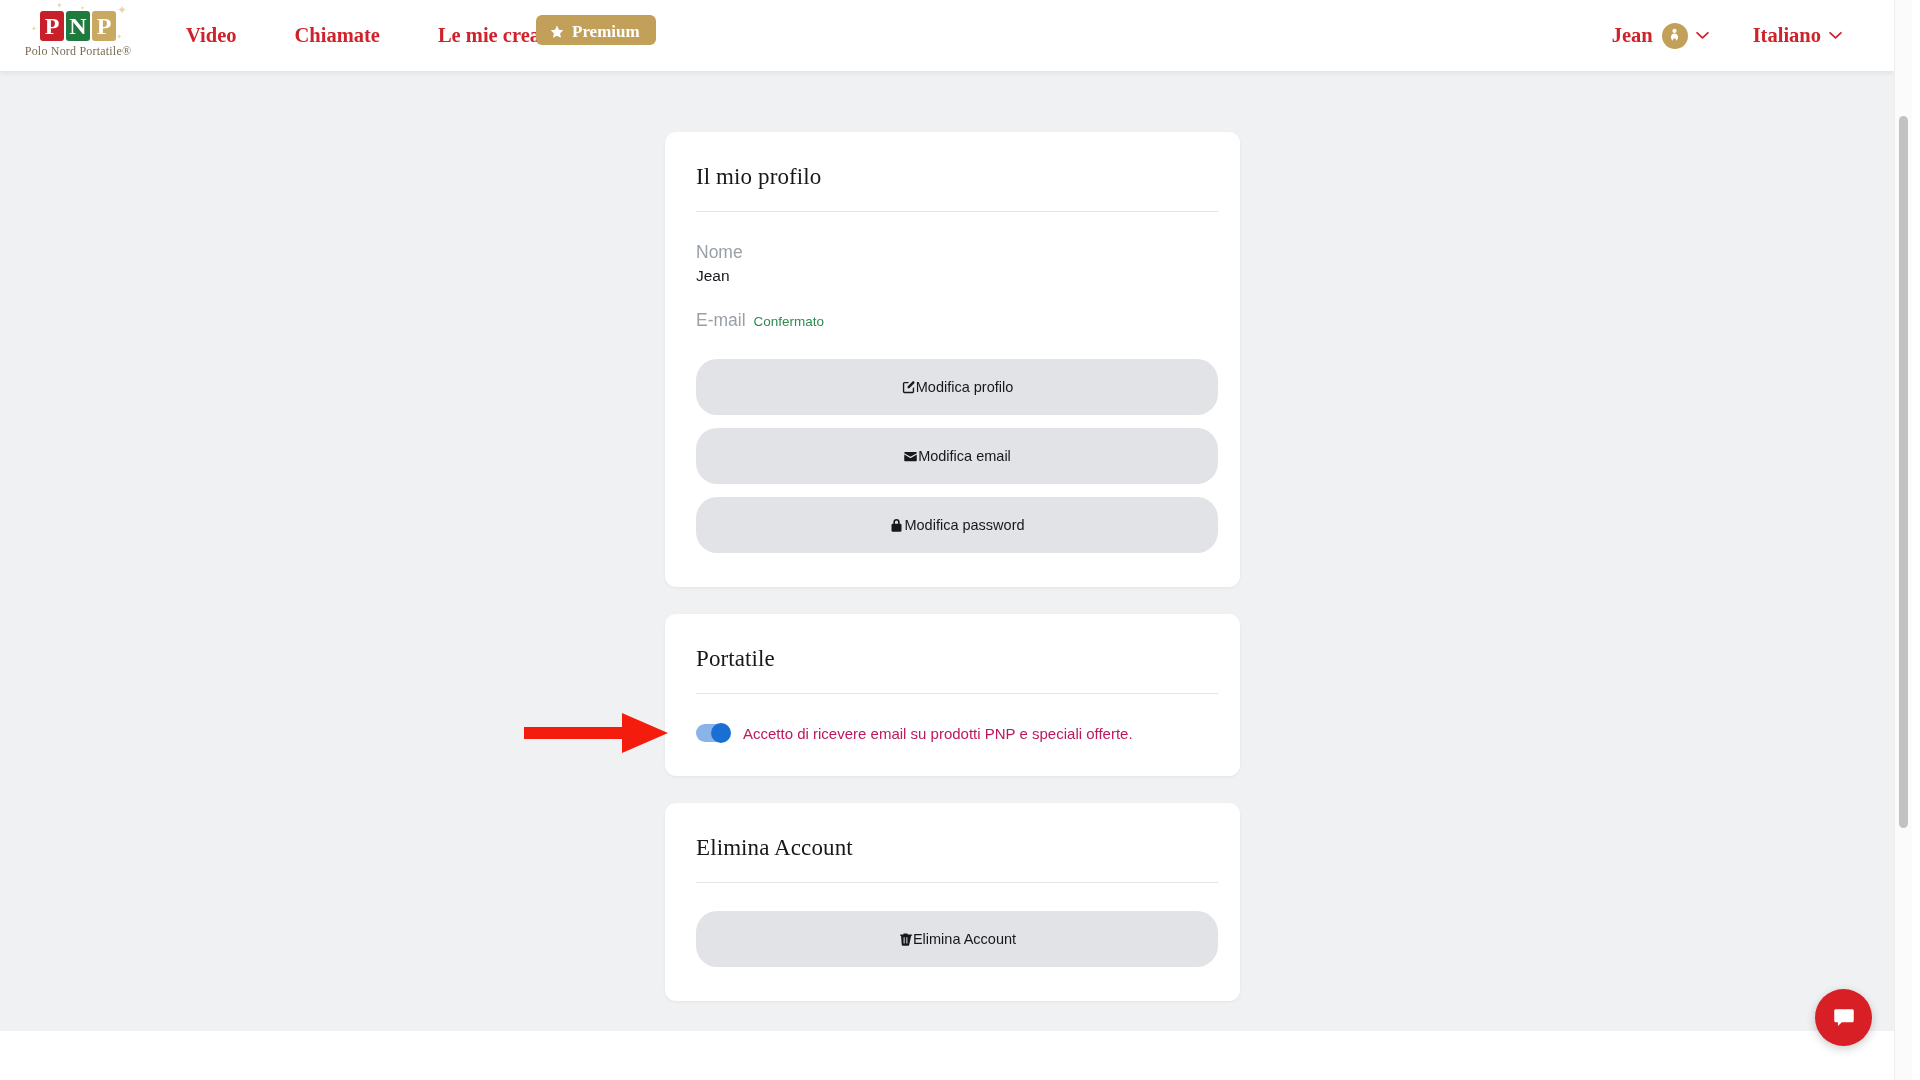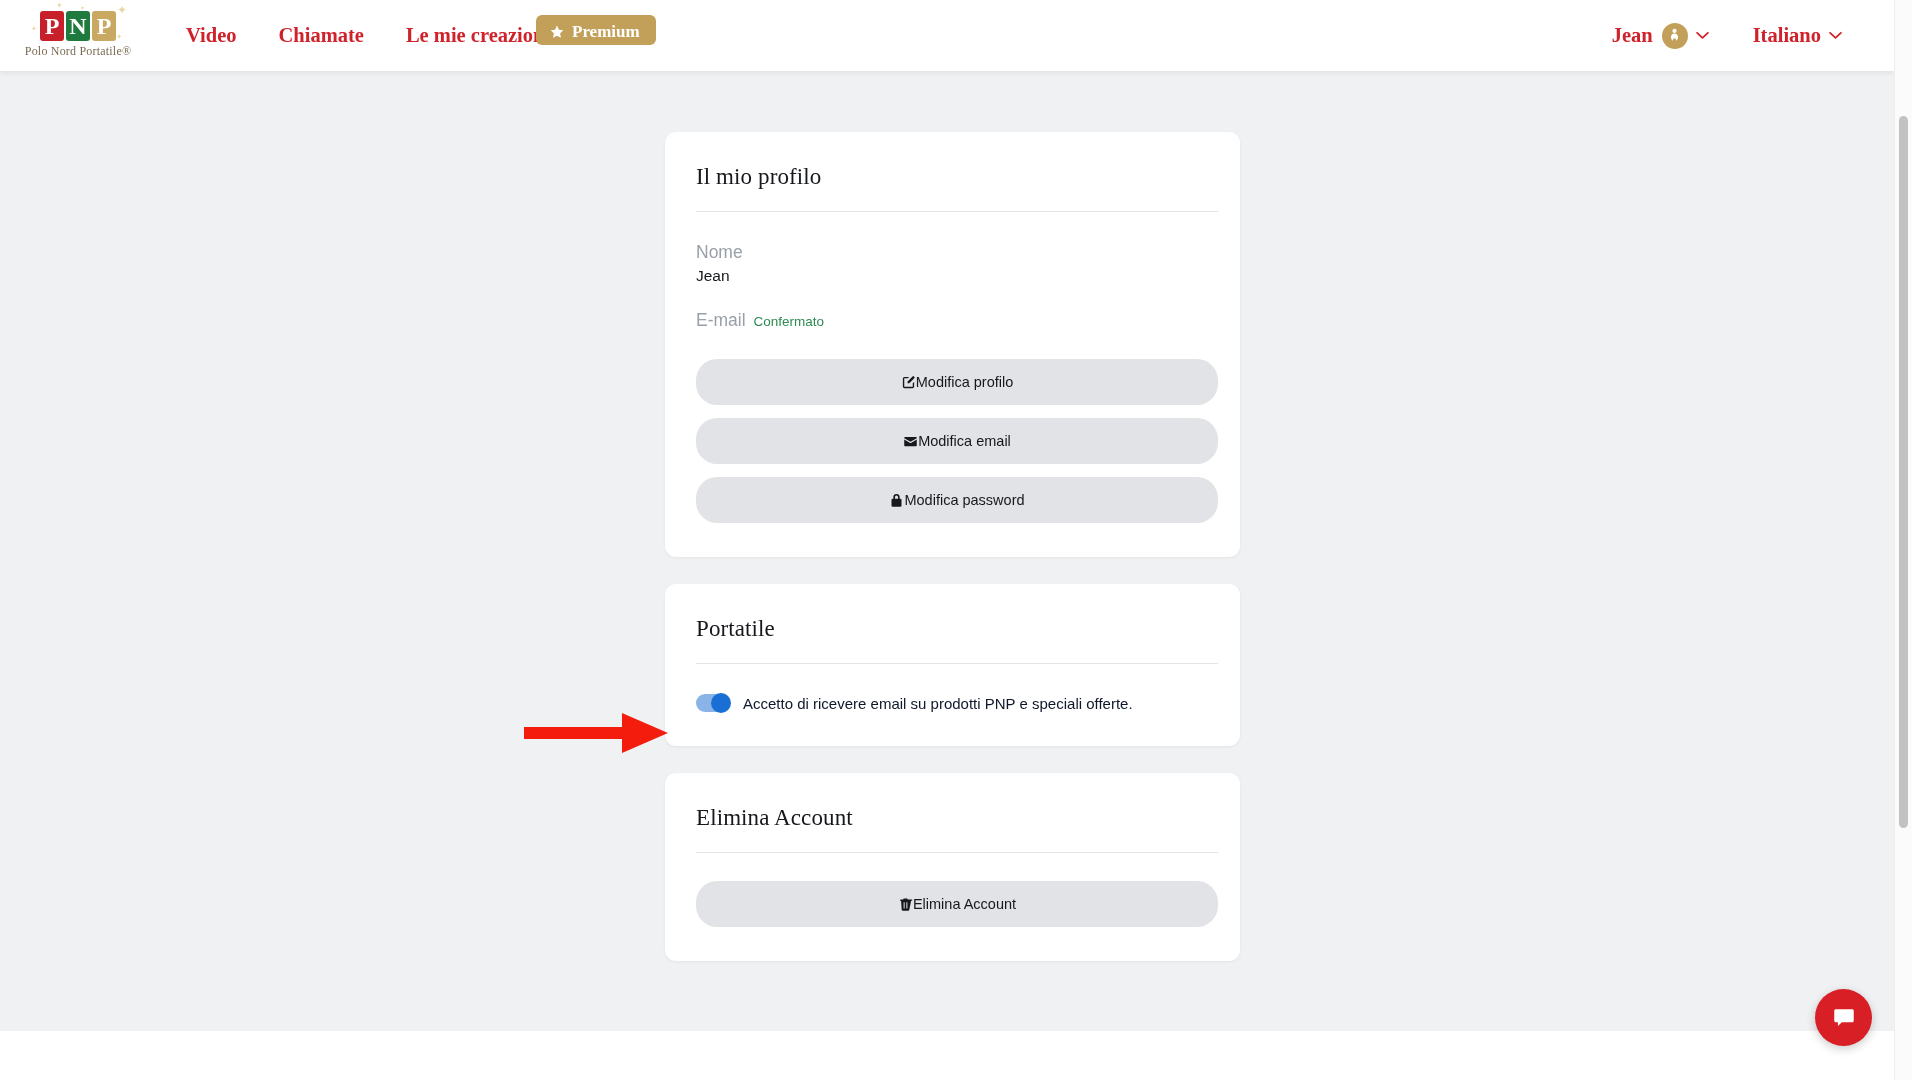--- a/index.html
+++ b/index.html
@@ -84,21 +84,21 @@
   .sp4 { right: -6px; top: 22px; font-size: 7px; }
   .sp5 { left: 40px; top: -6px; font-size: 6px; }
 
   .nav {
     position: absolute;
     left: 165px;
     top: 0;
     height: 71px;
     display: flex;
     align-items: center;
-    gap: 0;
+    gap: 16px;
   }
   .nav-link {
     color: #d0222b;
     font-family: "Liberation Serif", serif;
     font-weight: bold;
     font-size: 20.5px;
     text-decoration: none;
     padding: 0 21px;
     cursor: pointer;
     white-space: nowrap;
@@ -231,21 +231,21 @@
   }
   .badge-confirmed {
     font-size: 13.5px;
     color: #2f8a52;
     font-weight: 500;
   }
 
   .btn-stack { margin-top: 28px; }
   .gray-btn {
     width: 100%;
-    height: 46px;
+    height: 56px;
     background: #e1e3e6;
     border: none;
     border-radius: 21px;
     display: flex;
     align-items: center;
     justify-content: center;
     font-family: "Liberation Sans", sans-serif;
     font-size: 14.5px;
     color: #16181c;
     cursor: pointer;
@@ -274,21 +274,21 @@
     position: absolute;
     top: -1px;
     left: 15px;
     width: 20px;
     height: 20px;
     border-radius: 50%;
     background: #1a6fd4;
   }
   .toggle-text {
     font-size: 15px;
-    color: #0f172a;
+    color: #be185d;
   }
 
   
   .arrow-annotation {
     position: absolute;
     left: 524px;
     top: 709px;
     width: 160px;
     height: 48px;
     z-index: 40;

